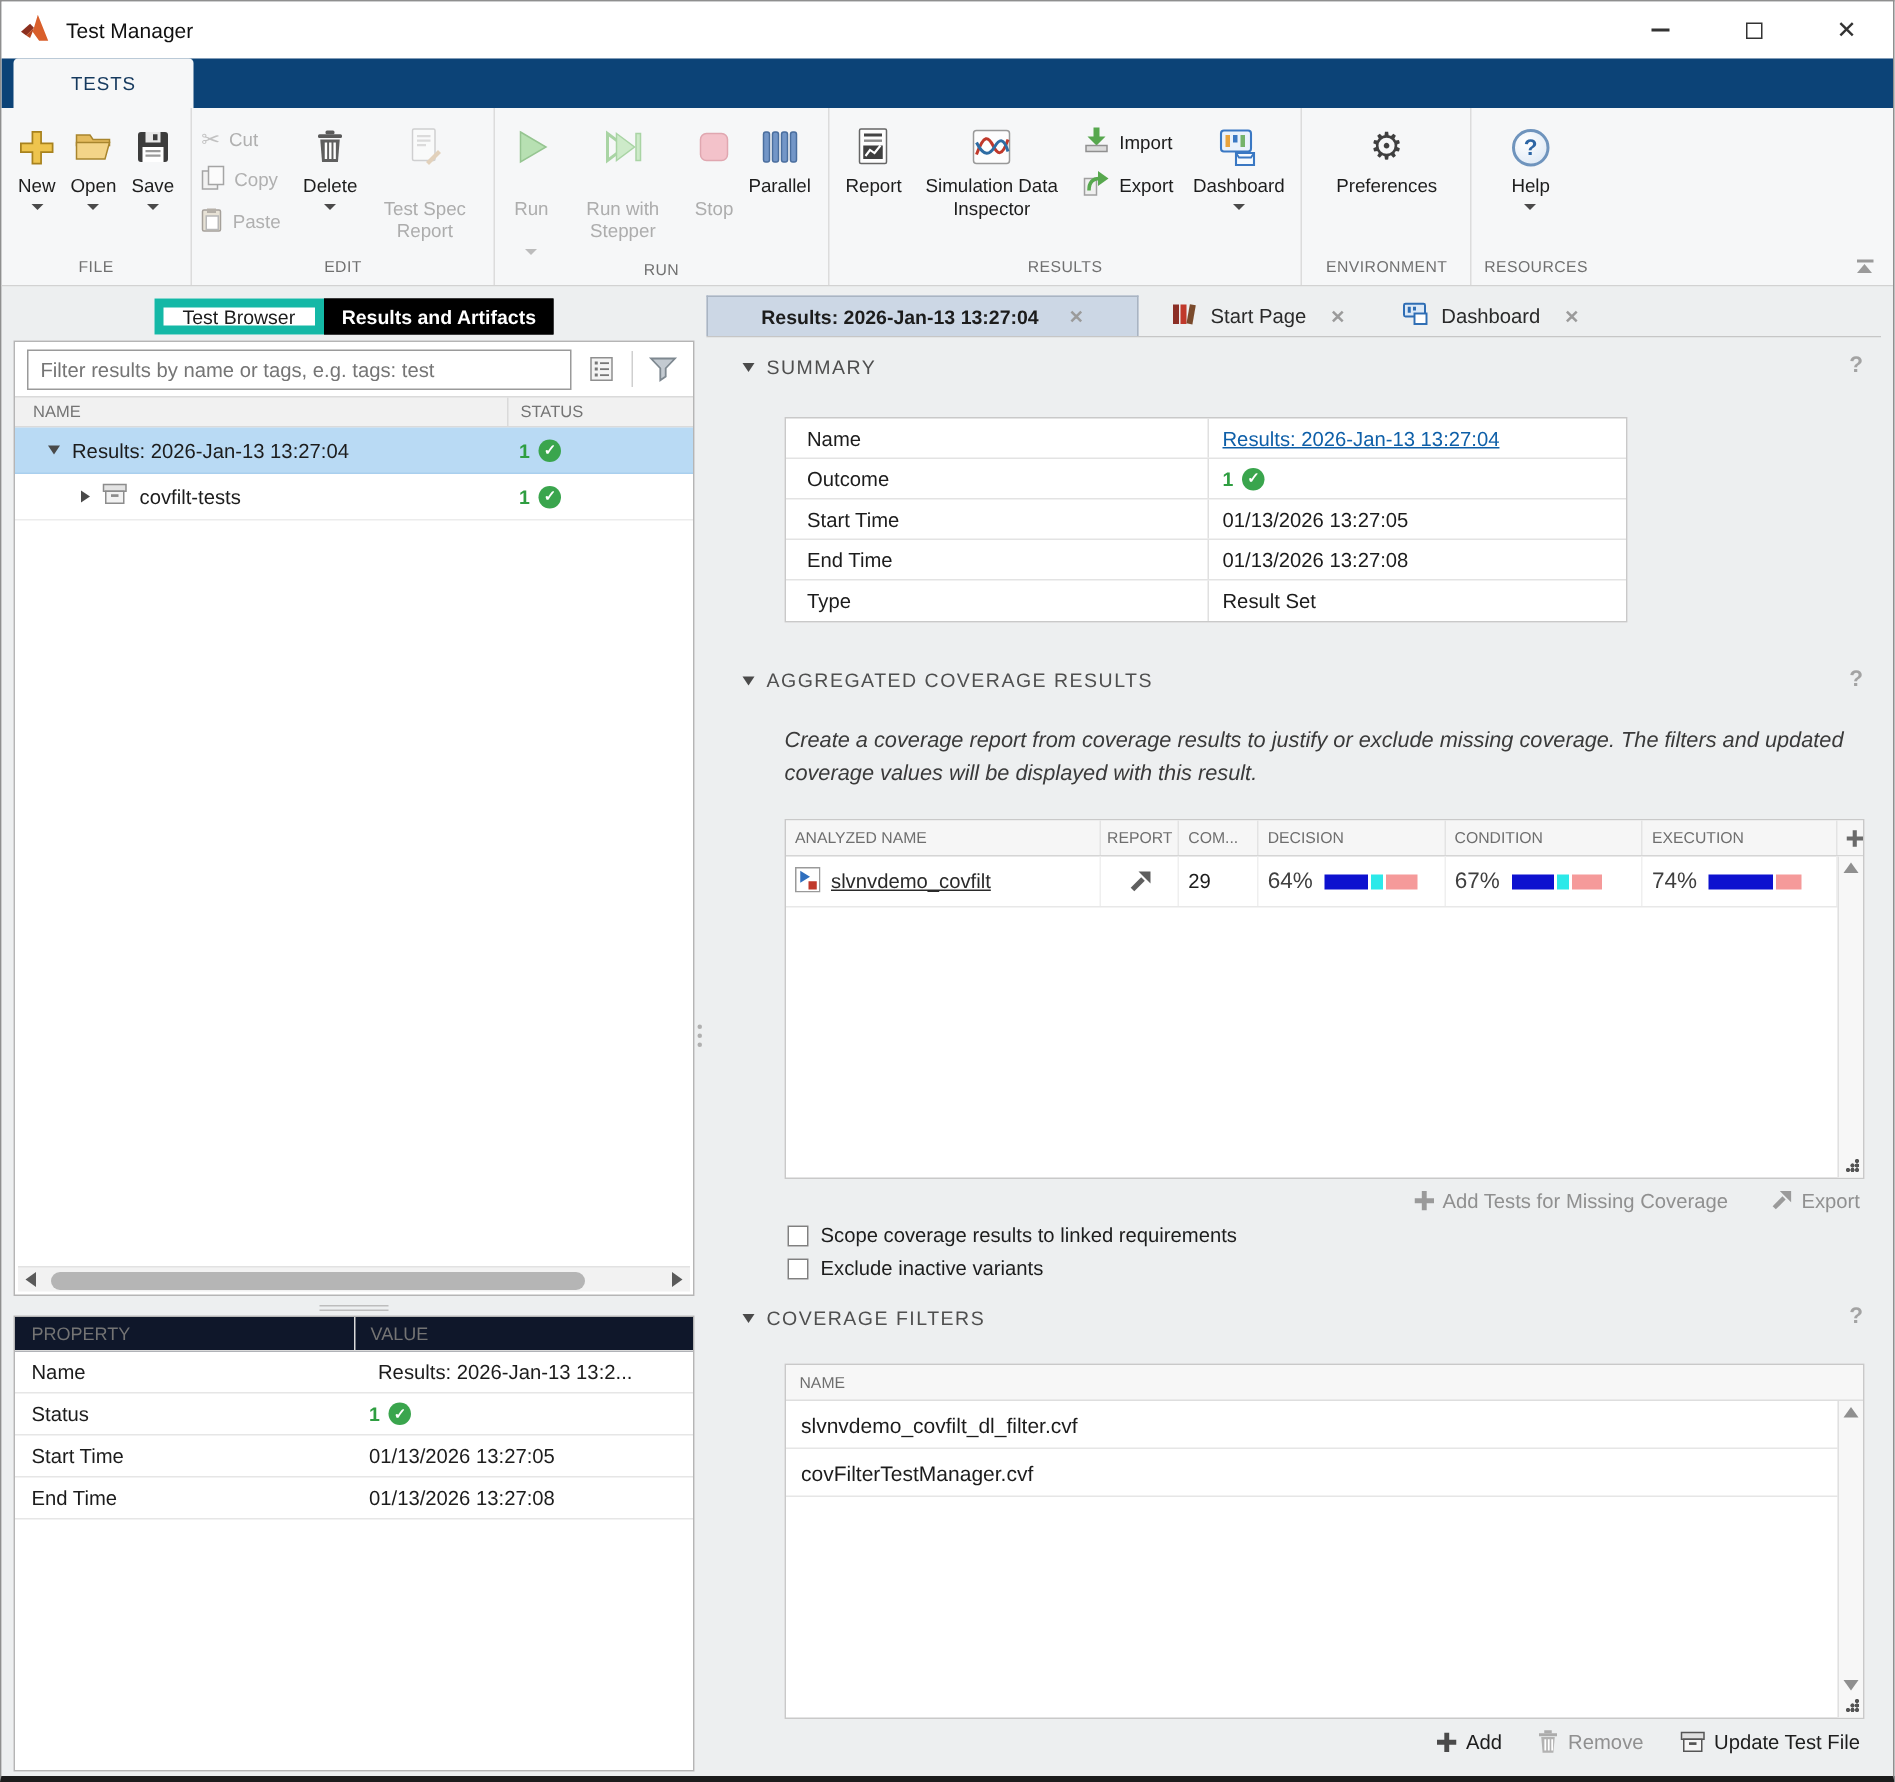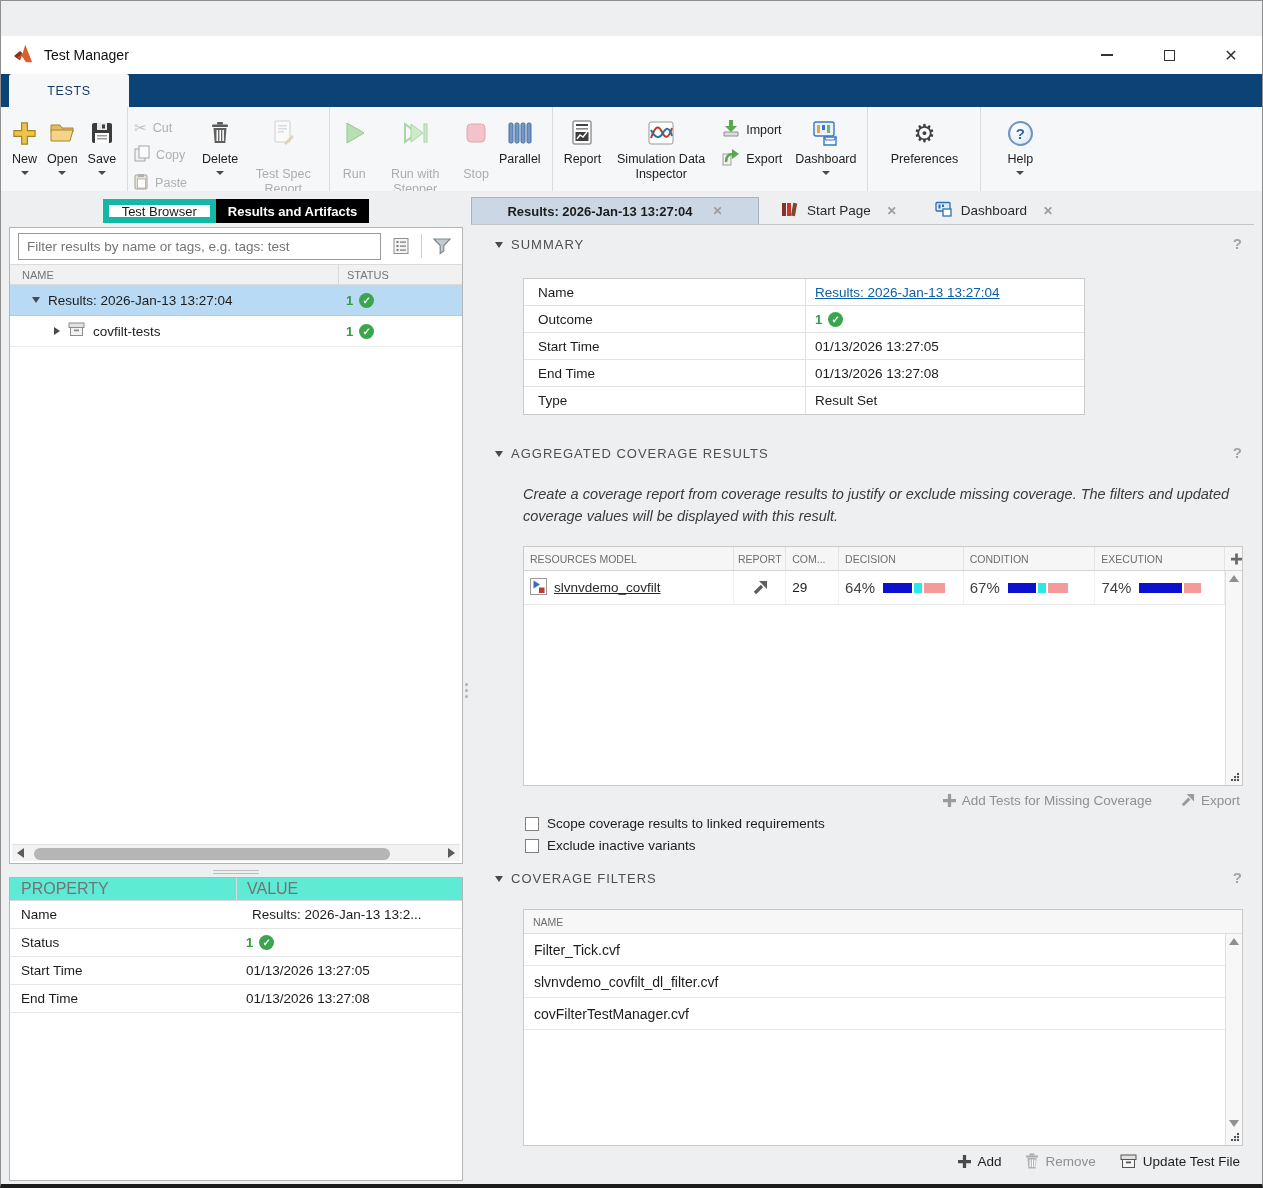--- a/index.html
+++ b/index.html
@@ -7,21 +7,21 @@
   body {
     font-family:"Liberation Sans", sans-serif;
     background:#edeff0;
     position:relative;
     overflow:hidden;
     border:1px solid #8f8f8f;
     border-bottom:4px solid #1c1c1c;
     font-size:13.5px; color:#1c1c1c;
   }
   
-  .titlebar { height:38px; background:#fff; display:flex; align-items:center; padding-left:12px;margin-top:35px; }
+  .titlebar { height:38px; background:#fff; display:flex; align-items:center; padding-left:12px; }
   .title-text { margin-left:10px; font-size:14px; color:#111; }
   .win-controls { margin-left:auto; display:flex; height:100%; }
   .win-btn { width:62px; display:flex; align-items:center; justify-content:center; color:#333; font-size:16px; cursor:default; }
   .min-bar { width:12px; height:1.5px; background:#333; }
   .max-box { width:11px; height:11px; border:1.5px solid #333; }
   
   .tabstrip { height:33px; background:#0c4377; display:flex; align-items:stretch; }
   .tests-tab { margin-left:8px; width:120px; background:#f6f7f8; color:#15395e;
     display:flex; align-items:center; justify-content:center; font-size:12.5px; letter-spacing:.6px;
     border-radius:3px 3px 0 0; }
@@ -76,21 +76,21 @@
   .caret-right { width:0; height:0; border-top:4.5px solid transparent; border-bottom:4.5px solid transparent; border-left:6px solid #4a4a4a; }
   .hscroll { position:absolute; bottom:2px; left:2px; right:2px; height:17px; background:#f2f2f2;
              display:flex; align-items:center; border-top:1px solid #e2e2e2; }
   .h-arrow-l { width:0; height:0; border-top:5px solid transparent; border-bottom:5px solid transparent; border-right:7px solid #5a5a5a; margin-left:5px; }
   .h-arrow-r { width:0; height:0; border-top:5px solid transparent; border-bottom:5px solid transparent; border-left:7px solid #5a5a5a; margin-left:auto; margin-right:5px; }
   .h-thumb { position:absolute; left:22px; width:356px; top:3px; height:12px; background:#b5b5b5; border-radius:6px; }
   .splitter-h { position:absolute; left:8px; top:676px; width:454px; height:9px; display:flex; align-items:center; justify-content:center; }
   .splitter-h .grip { width:46px; height:4px; border-top:1px solid #bdbdbd; border-bottom:1px solid #bdbdbd; }
   
   .left-bottom { position:absolute; left:8px; top:686px; width:454px; height:304px; background:#fff; border:1px solid #b5b5b5; }
-  .prop-header { height:23px; background:#5eead4; border-bottom:1px solid #dadada; display:flex; align-items:center; font-size:16px; color:#747474; }
+  .prop-header { height:23px; background:#0f172a; border-bottom:1px solid #dadada; display:flex; align-items:center; font-size:12px; color:#747474; }
   .ph-prop { flex:1; padding-left:11px; }
   .ph-val { width:226px; border-left:1px solid #dadada; padding-left:10px; height:100%; display:flex; align-items:center; }
   .prop-row { height:28px; display:flex; align-items:center; border-bottom:1px solid #e6e6e6; font-size:13.5px; }
   .pr-prop { flex:1; padding-left:11px; }
   .pr-val { width:226px; padding-left:10px; display:flex; align-items:center; gap:6px; }
   
   .doc-tabbar { position:absolute; left:470px; top:6px; right:8px; height:28px; border-bottom:1px solid #c6c6c6;
                 display:flex; align-items:flex-end; }
   .doc-tab-active { height:27px; background:#ccd7e5; border:1px solid #a9b4c2; border-bottom:none;
     display:flex; align-items:center; justify-content:center; gap:12px; font-weight:bold; font-size:13px; width:288px; }
@@ -584,21 +584,21 @@
     <div class="sec-header" style="top:221px">
       <span class="caret-down"></span>
       <span>AGGREGATED COVERAGE RESULTS</span>
     </div>
     <span class="help-q" style="top:219px">?</span>
 
     <div class="desc">Create a coverage report from coverage results to justify or exclude missing coverage. The filters and updated coverage values will be displayed with this result.</div>
 
     <div class="cov-table">
       <div class="cov-head">
-        <div class="c-model">RESOURCES MODEL</div>
+        <div class="c-model">ANALYZED NAME</div>
         <div class="c-report">REPORT</div>
         <div class="c-cplx">COM...</div>
         <div class="c-dec">DECISION</div>
         <div class="c-cond">CONDITION</div>
         <div class="c-exec">EXECUTION</div>
         <div class="c-gut">
           <svg width="12" height="12" viewBox="0 0 12 12">
               <path d="M4.5 0h3v4.5H12v3H7.5V12h-3V7.5H0v-3h4.5z" fill="#6a6a6a"></path>
             </svg>
         </div>
@@ -678,21 +678,20 @@
     </div>
 
     <div class="sec-header" style="top:646px">
       <span class="caret-down"></span>
       <span>COVERAGE FILTERS</span>
     </div>
     <span class="help-q" style="top:644px">?</span>
 
     <div class="flt-table">
       <div class="flt-head">NAME</div>
-      <div class="flt-row">Filter_Tick.cvf</div>
       <div class="flt-row">slvnvdemo_covfilt_dl_filter.cvf</div>
       <div class="flt-row">covFilterTestManager.cvf</div>
       <div class="vscroll-gut">
         <span class="sg-up"></span>
         <span class="sg-down"></span>
         <span class="sg-grip"></span>
       </div>
     </div>
 
     <div class="flt-actions">

